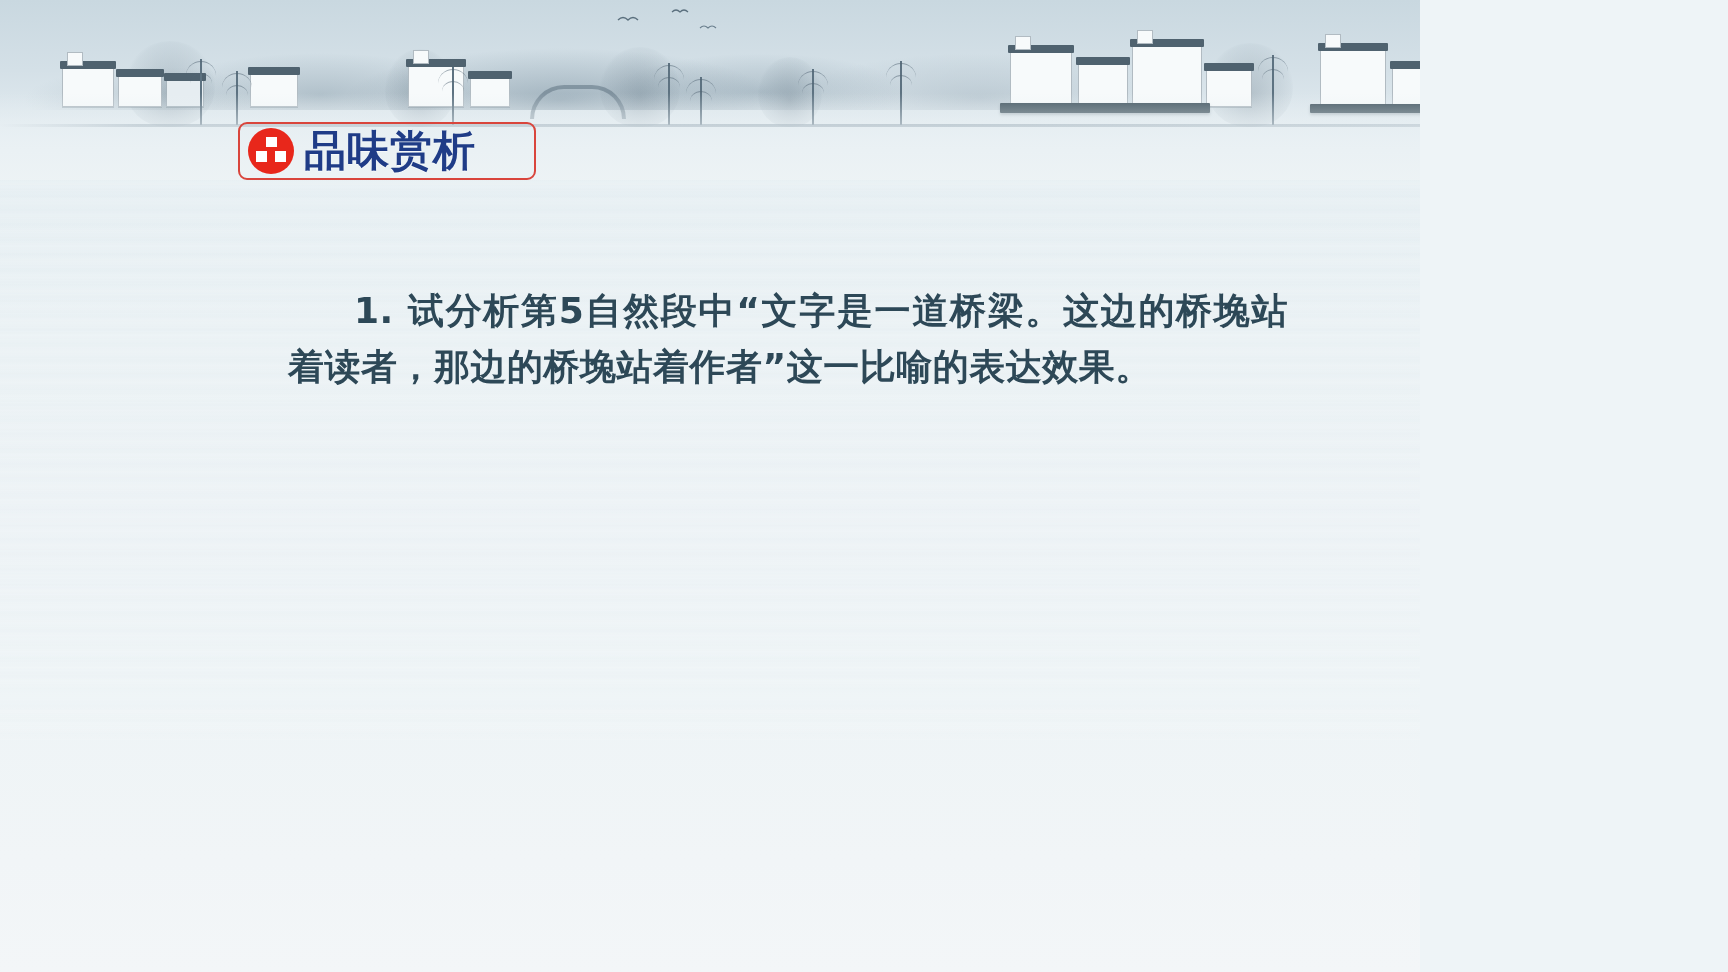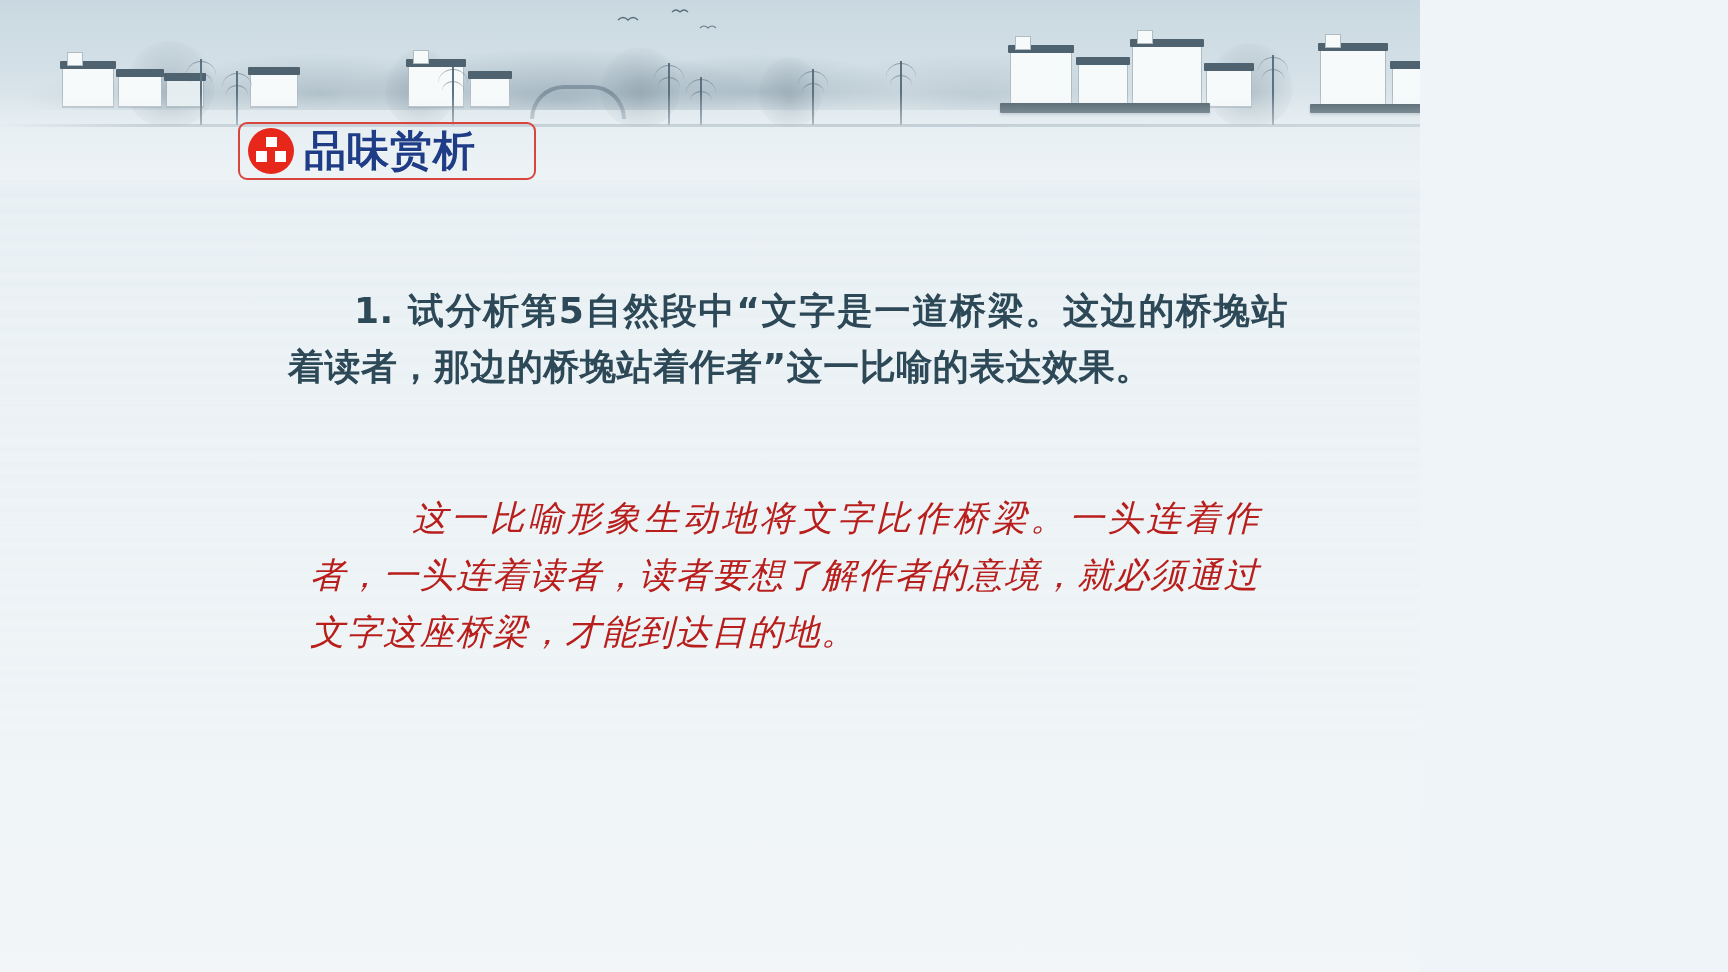--- a/index.html
+++ b/index.html
@@ -237,17 +237,14 @@
         <i class="sq-l"></i>
         <i class="sq-r"></i>
     </span>
     <span class="badge-text">品味赏析</span>
   </div>
 
   <div class="question">
     <span class="q-indent"></span><span>1. 试分析第5自然段中“文字是一道桥梁。这边的桥堍站着读者，那边的桥堍站着作者”这一比喻的表达效果。</span>
   </div>
 
-  <div class="answer">
-    <span class="a-indent"></span><span>这一比喻形象生动地将文字比作桥梁。一头连着作者，一头连着读者，读者要想了解作者的意境，就必须通过文字这座桥梁，才能到达目的地。</span>
-  </div>
 
 </div>
 
 </body></html>

